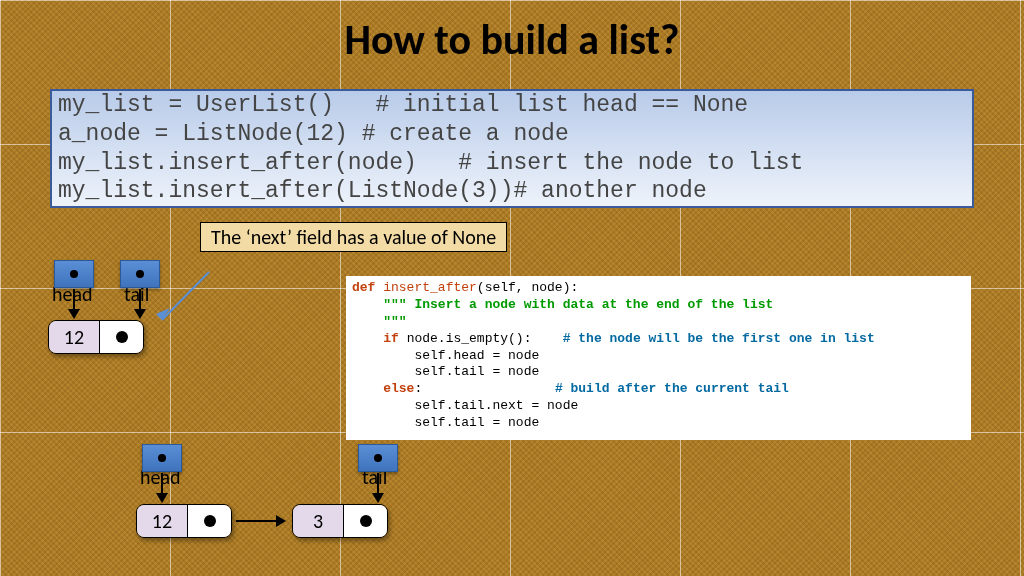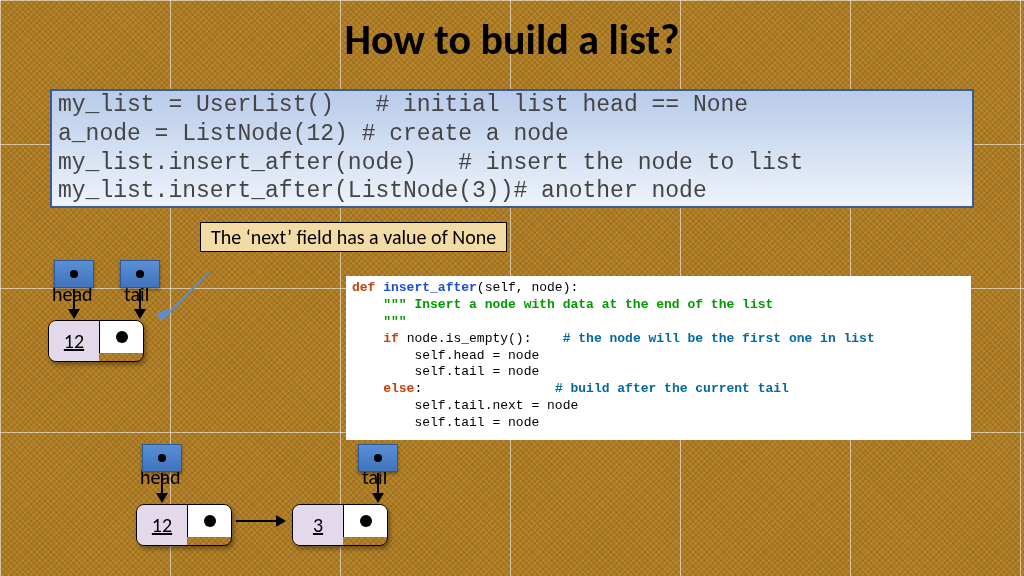--- a/index.html
+++ b/index.html
@@ -86,25 +86,24 @@
   }
   .node {
     position: absolute;
     display: flex;
     border: 1.5px solid #000;
     border-radius: 8px;
     box-shadow: 2px 3px 4px rgba(0,0,0,.35);
     overflow: hidden;
   }
   .node .val {
-    width: 50px; height: 40px;
+    width: 50px; height: 32px;
     background: #e3d9eb;
     display:flex; align-items:center; justify-content:center;
     font-size: 20px;
-    text-decoration: underline;
   }
   .node .nxt {
     width: 44px; height: 32px;
     background: #fff;
     border-left: 1.5px solid #000;
     display:flex; align-items:center; justify-content:center;
   }
   .node .nxt::after{
     content:""; width:12px; height:12px; background:#000; border-radius:50%;
   }
@@ -118,21 +117,21 @@
     left: 346px; top: 276px;
     width: 625px;
     background: #fff;
     font-family: "Courier New", monospace;
     font-size: 13px;
     line-height: 1.3;
     padding: 4px 6px 8px;
     white-space: pre;
   }
   .kw   { color:#c2410c; font-weight:bold; }
-  .fn   { color:#1d4ed8; font-weight:bold; }
+  .fn   { color:#c2410c; font-weight:normal; }
   .str  { color:#009a00; font-weight:bold; }
   .cm   { color:#0369a1; font-weight:bold;text-align:right; }
 </style>
 </head>
 <body>
 
 <h1 class="title">How to build a list?</h1>
 
 <div class="codeblock"><span>my_list = UserList()   # initial list head == None</span>
 <span>a_node = ListNode(12) # create a node</span>

